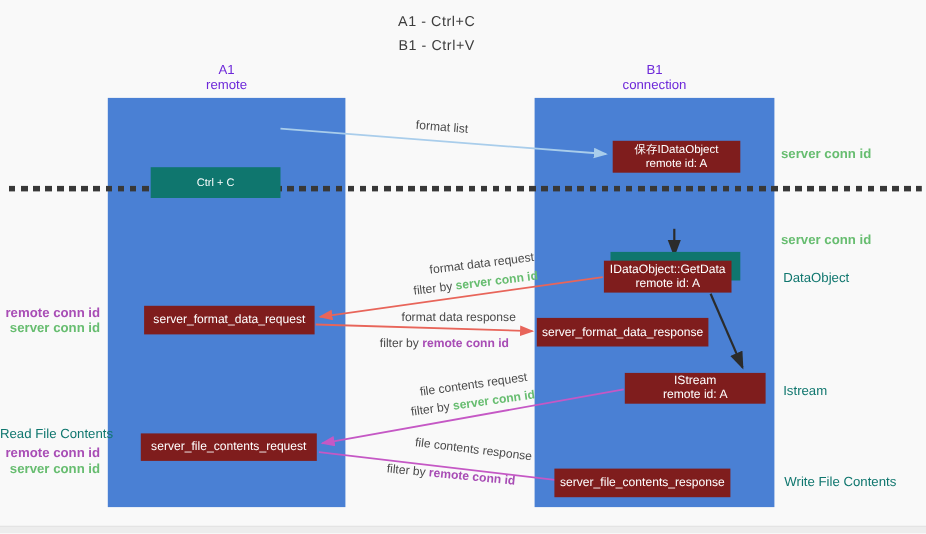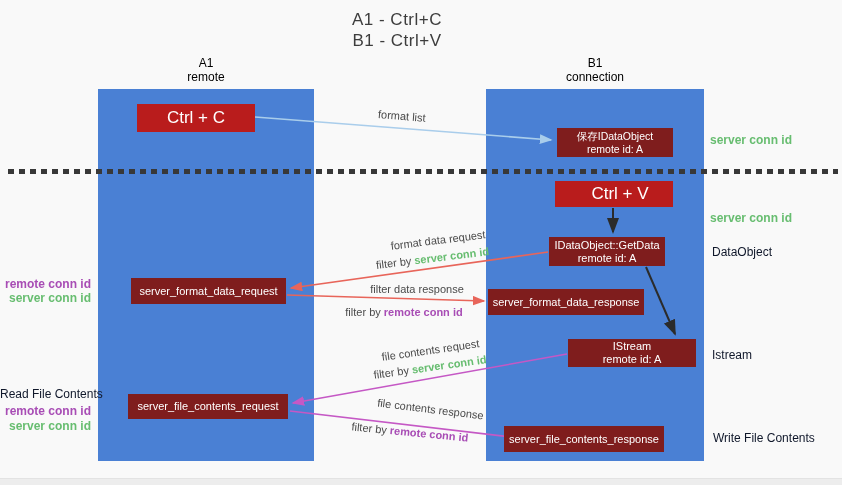--- a/index.html
+++ b/index.html
@@ -4,40 +4,40 @@
 <style>
   * { margin:0; padding:0; box-sizing:border-box; }
   html,body { background:#f8f8f8; }
   .canvas {
     position:relative; width:842px; height:485px; overflow:hidden;
     background:#f9f9f9;
     font-family:"Liberation Sans", sans-serif;
     color:#3f3f3f;
   }
   .title { position:absolute; left:0; top:9px; width:794px; text-align:center;
-           font-size:17px; line-height:21px; color:#3d3d3d; letter-spacing:0.5px; }
-  .col-header { position:absolute; text-align:center; font-size:12px; line-height:14px; color:#000000; }
+           font-size:13px; line-height:21px; color:#3d3d3d; letter-spacing:0.5px; }
+  .col-header { position:absolute; text-align:center; font-size:12px; line-height:14px; color:#6d28d9; }
   .col-header.left  { left:98px;  top:56px; width:216px; }
   .col-header.right { left:486px; top:56px; width:218px; }
   .lifeline { position:absolute; top:89px; height:372px; background:#4a80d4; z-index:1; }
   .lifeline.left  { left:98px;  width:216px; }
   .lifeline.right { left:486px; width:218px; }
   .dotted-line { position:absolute; left:8px; top:169px; width:830px; height:5px; z-index:3;
     background:repeating-linear-gradient(90deg,#383838 0 6px, transparent 6px 11px); }
   .arrows { position:absolute; left:0; top:0; width:842px; height:485px; z-index:2; }
   .node { position:absolute; z-index:4; display:flex; flex-direction:column;
           align-items:center; justify-content:center; color:#fff; text-align:center; }
-  .node.green  { background:#b91c1c; font-size:17px; }
+  .node.green  { background:#0f766e; font-size:10px;margin-top:48px; }
   .node.orange { background:#7f1d1d; font-size:11px; line-height:13px; }
   .lbl { position:absolute; z-index:4; font-size:11px; white-space:nowrap; color:#4a4a4a; }
   .lbl.center { text-align:center; }
   .green-txt  { color:#67bd70; font-weight:bold; }
   .purple-txt { color:#a84db5; font-weight:bold; }
   .side { position:absolute; z-index:4; font-size:12px; white-space:nowrap; }
-  .side.dark { color:#0f172a; font-weight:normal; }
+  .side.dark { color:#0f766e; font-weight:normal; }
   .left-stack { text-align:right; }
   .bottom-edge { position:absolute; left:0; top:478px; width:842px; height:7px;
                  background:#ededed; border-top:1px solid #e3e3e3; z-index:0; }
 </style>
 </head>
 <body>
 
 <div class="canvas">
 
   <div class="bottom-edge"></div>
@@ -122,21 +122,21 @@
 
   <div class="node orange" style="left:504px; top:426px; width:160px; height:26px;">
     <div>server_file_contents_response</div>
   </div>
 
   <div class="lbl" style="left:378px; top:110px; transform:rotate(4.5deg);">format list</div>
 
   <div class="lbl center" style="left:368px; top:234px; width:140px; transform:rotate(-7deg);">format data request</div>
   <div class="lbl center" style="left:360px; top:252px; width:145px; transform:rotate(-7deg);"><span>filter by </span><span class="green-txt">server conn id</span></div>
 
-  <div class="lbl center" style="left:347px; top:283px; width:140px;">filter data response</div>
+  <div class="lbl center" style="left:347px; top:283px; width:140px;">format data response</div>
   <div class="lbl center" style="left:334px; top:306px; width:140px;"><span>filter by </span><span class="purple-txt">remote conn id</span></div>
 
   <div class="lbl center" style="left:363px; top:344px; width:135px; transform:rotate(-8deg);">file contents request</div>
   <div class="lbl center" style="left:355px; top:361px; width:150px; transform:rotate(-8deg);"><span>filter by </span><span class="green-txt">server conn id</span></div>
 
   <div class="lbl center" style="left:363px; top:403px; width:135px; transform:rotate(7deg);">file contents response</div>
   <div class="lbl center" style="left:340px; top:426px; width:140px; transform:rotate(5.5deg);"><span>filter by </span><span class="purple-txt">remote conn id</span></div>
 
   <div class="side green-txt" style="left:710px; top:133px;">server conn id</div>
   <div class="side green-txt" style="left:710px; top:211px;">server conn id</div>

